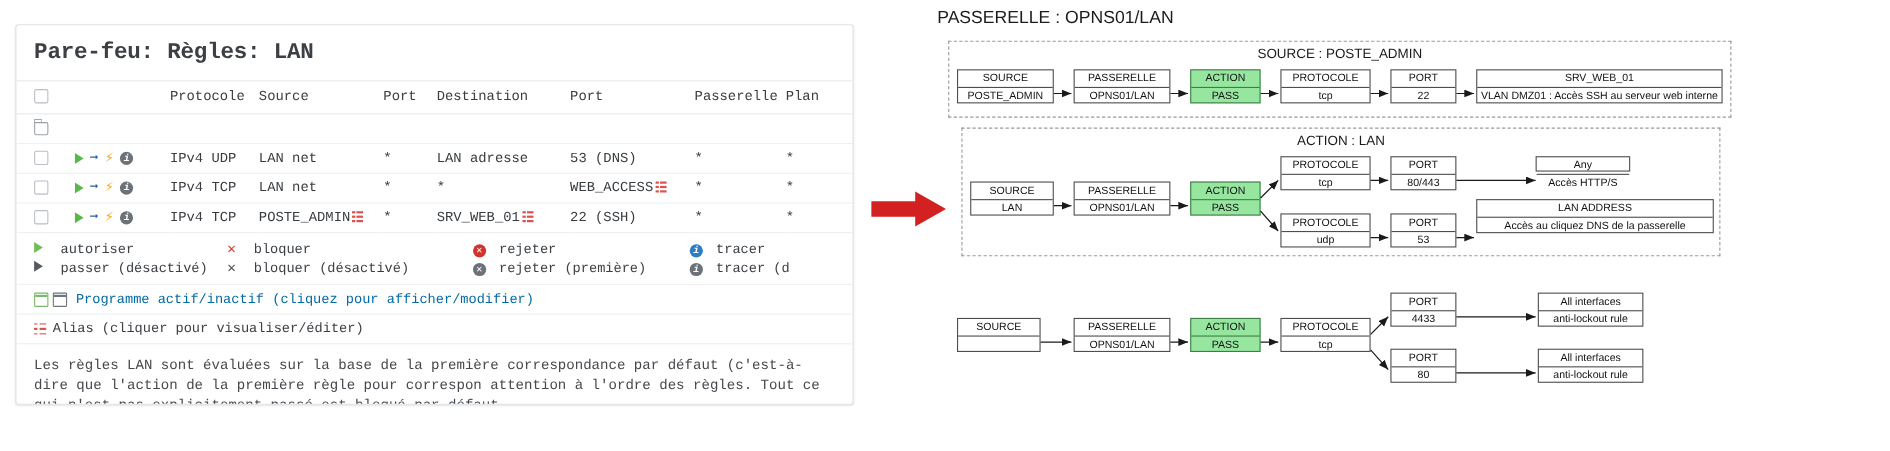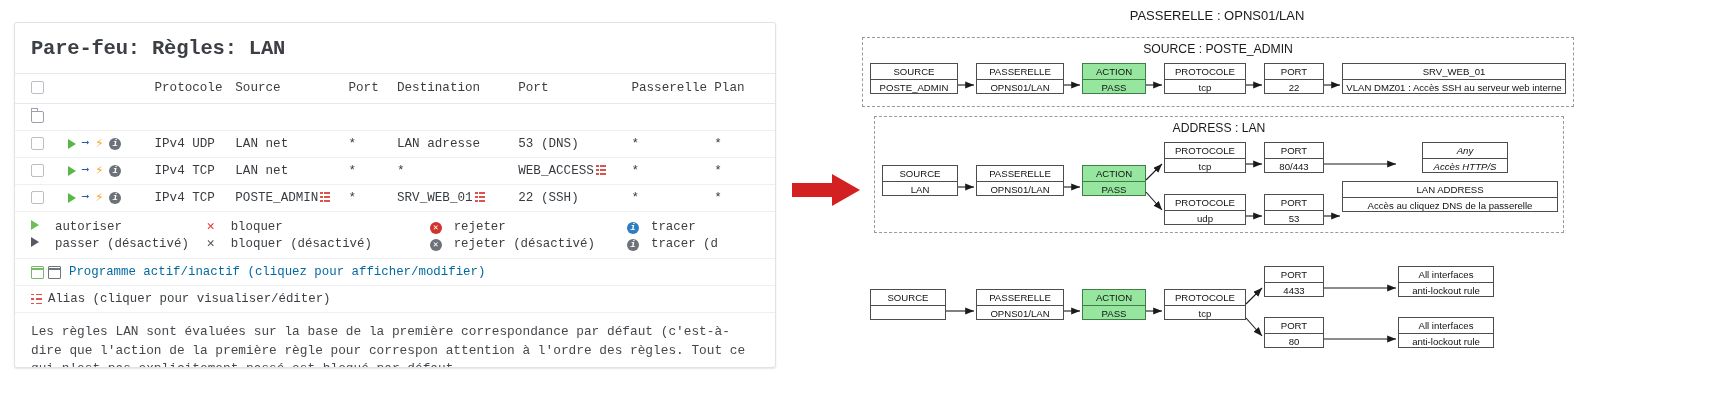--- a/index.html
+++ b/index.html
@@ -88,21 +88,21 @@
   .alias-ico.big i:nth-child(5),.alias-ico.big i:nth-child(6){top:9px;}
 
   #note{padding:10px 16px 12px 16px;font-size:12.8px;color:#45494d;line-height:1.45;}
 
   
   #red-arrow{position:absolute;left:792px;top:172px;width:70px;height:36px;}
 
   
   #diagram{position:absolute;left:852px;top:4px;width:730px;height:360px;
            font-family:"Liberation Sans","DejaVu Sans",sans-serif;color:#111;}
-  #diag-title{text-align:center;font-size:13px;color:#1b1b1b;padding-top:4px;}
+  #diag-title{text-align:left;font-size:16px;color:#1b1b1b;padding-top:4px;}
   .group{position:absolute;border:1px dashed #9a9a9a;box-sizing:border-box;}
   .group-title{text-align:center;font-size:12.2px;color:#1b1b1b;padding-top:4px;}
 
   .nodebox{position:absolute;border:1px solid #4d4d4d;background:#ffffff;box-sizing:border-box;}
   .nodebox .hd{font-size:9.6px;text-align:center;line-height:15px;height:15px;
                border-bottom:1px solid #4d4d4d;white-space:nowrap;overflow:hidden;}
   .nodebox .bd{font-size:9.6px;text-align:center;line-height:15px;height:15px;
                white-space:nowrap;overflow:hidden;}
   .nodebox.green{background:#97e6a0;border-color:#3f7f46;}
   .nodebox.green .hd{border-bottom-color:#3f7f46;}
@@ -206,21 +206,21 @@
       <span class="legcell lg1">
         <span class="leg-ico"><span class="tri-grey"></span></span>
         <span>passer (désactivé)</span>
         </span>
       <span class="legcell lg2">
         <span class="leg-ico x-grey">✕</span>
         <span>bloquer (désactivé)</span>
         </span>
       <span class="legcell lg3">
         <span class="leg-ico"><span class="circ circ-grey">✕</span></span>
-        <span>rejeter (désactivé)</span>
+        <span>rejeter (première)</span>
         </span>
       <span class="legcell lg4">
         <span class="leg-ico"><span class="circ circ-dgrey">i</span></span>
         <span>tracer (d</span>
         </span>
     </div>
   </div>
 
   <div id="sched-line">
     <span class="cal on"></span>
@@ -273,21 +273,21 @@
   <div class="nodebox" style="left:412px;top:59px;width:60px;height:31px;">
     <div class="hd">PORT</div>
     <div class="bd">22</div>
     </div>
   <div class="nodebox" style="left:490px;top:59px;width:224px;height:31px;">
     <div class="hd">SRV_WEB_01</div>
     <div class="bd">VLAN DMZ01 : Accès SSH au serveur web interne</div>
     </div>
 
   <div class="group" style="left:22px;top:112px;width:690px;height:117px;">
-    <div class="group-title">ADDRESS : LAN</div>
+    <div class="group-title">ACTION : LAN</div>
   </div>
   <div class="nodebox" style="left:30px;top:161px;width:76px;height:31px;">
     <div class="hd">SOURCE</div>
     <div class="bd">LAN</div>
     </div>
   <div class="nodebox" style="left:124px;top:161px;width:88px;height:31px;">
     <div class="hd">PASSERELLE</div>
     <div class="bd">OPNS01/LAN</div>
     </div>
   <div class="nodebox green" style="left:230px;top:161px;width:64px;height:31px;">
@@ -296,21 +296,21 @@
     </div>
 
   <div class="nodebox" style="left:312px;top:138px;width:82px;height:31px;">
     <div class="hd">PROTOCOLE</div>
     <div class="bd">tcp</div>
     </div>
   <div class="nodebox" style="left:412px;top:138px;width:60px;height:31px;">
     <div class="hd">PORT</div>
     <div class="bd">80/443</div>
     </div>
-  <div class="nodebox" style="left:570px;top:138px;width:86px;height:31px;font-style:italic;">
+  <div class="nodebox" style="left:544px;top:138px;width:86px;height:14px;">
     <div class="hd">Any</div>
     <div class="bd">Accès HTTP/S</div>
     </div>
 
   <div class="nodebox" style="left:312px;top:190px;width:82px;height:31px;">
     <div class="hd">PROTOCOLE</div>
     <div class="bd">udp</div>
     </div>
   <div class="nodebox" style="left:412px;top:190px;width:60px;height:31px;">
     <div class="hd">PORT</div>

